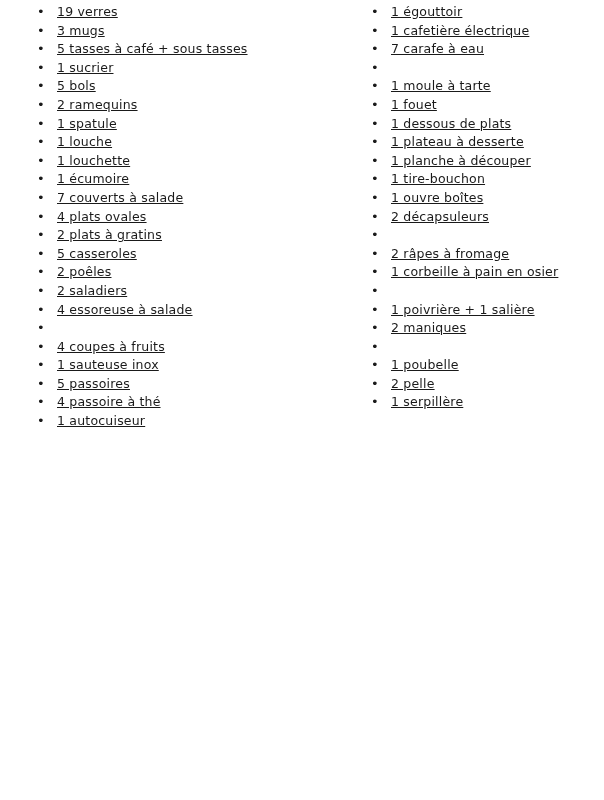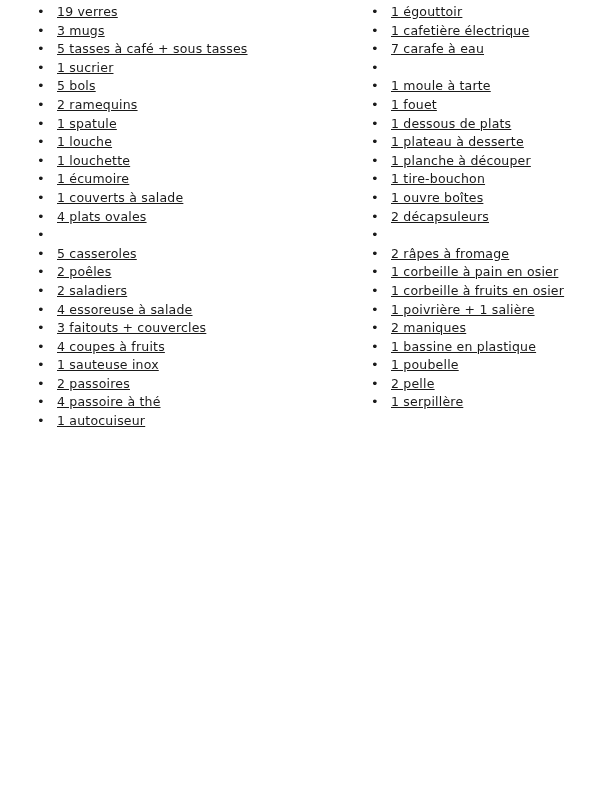--- a/index.html
+++ b/index.html
@@ -85,60 +85,60 @@
       <li class="item">
         <span class="bullet">•</span>
         <span class="label">1 louchette</span>
       </li>
       <li class="item">
         <span class="bullet">•</span>
         <span class="label">1 écumoire</span>
       </li>
       <li class="item">
         <span class="bullet">•</span>
-        <span class="label">1 couverts à salade</span>
+        <span class="label">7 couverts à salade</span>
       </li>
       <li class="item">
         <span class="bullet">•</span>
         <span class="label">4 plats ovales</span>
       </li>
       <li class="item">
         <span class="bullet">•</span>
+        <span class="label">2 plats à gratins</span>
       </li>
       <li class="item">
         <span class="bullet">•</span>
         <span class="label">5 casseroles</span>
       </li>
       <li class="item">
         <span class="bullet">•</span>
         <span class="label">2 poêles</span>
       </li>
       <li class="item">
         <span class="bullet">•</span>
         <span class="label">2 saladiers</span>
       </li>
       <li class="item">
         <span class="bullet">•</span>
         <span class="label">4 essoreuse à salade</span>
       </li>
       <li class="item">
         <span class="bullet">•</span>
-        <span class="label">3 faitouts + couvercles</span>
       </li>
       <li class="item">
         <span class="bullet">•</span>
         <span class="label">4 coupes à fruits</span>
       </li>
       <li class="item">
         <span class="bullet">•</span>
         <span class="label">1 sauteuse inox</span>
       </li>
       <li class="item">
         <span class="bullet">•</span>
-        <span class="label">2 passoires</span>
+        <span class="label">5 passoires</span>
       </li>
       <li class="item">
         <span class="bullet">•</span>
         <span class="label">4 passoire à thé</span>
       </li>
       <li class="item">
         <span class="bullet">•</span>
         <span class="label">1 autocuiseur</span>
       </li>
     </ul>
@@ -196,33 +196,31 @@
       <li class="item">
         <span class="bullet">•</span>
         <span class="label">2 râpes à fromage</span>
       </li>
       <li class="item">
         <span class="bullet">•</span>
         <span class="label">1 corbeille à pain en osier</span>
       </li>
       <li class="item">
         <span class="bullet">•</span>
-        <span class="label">1 corbeille à fruits en osier</span>
       </li>
       <li class="item">
         <span class="bullet">•</span>
         <span class="label">1 poivrière + 1 salière</span>
       </li>
       <li class="item">
         <span class="bullet">•</span>
         <span class="label">2 maniques</span>
       </li>
       <li class="item">
         <span class="bullet">•</span>
-        <span class="label">1 bassine en plastique</span>
       </li>
       <li class="item">
         <span class="bullet">•</span>
         <span class="label">1 poubelle</span>
       </li>
       <li class="item">
         <span class="bullet">•</span>
         <span class="label">2 pelle</span>
       </li>
       <li class="item">

